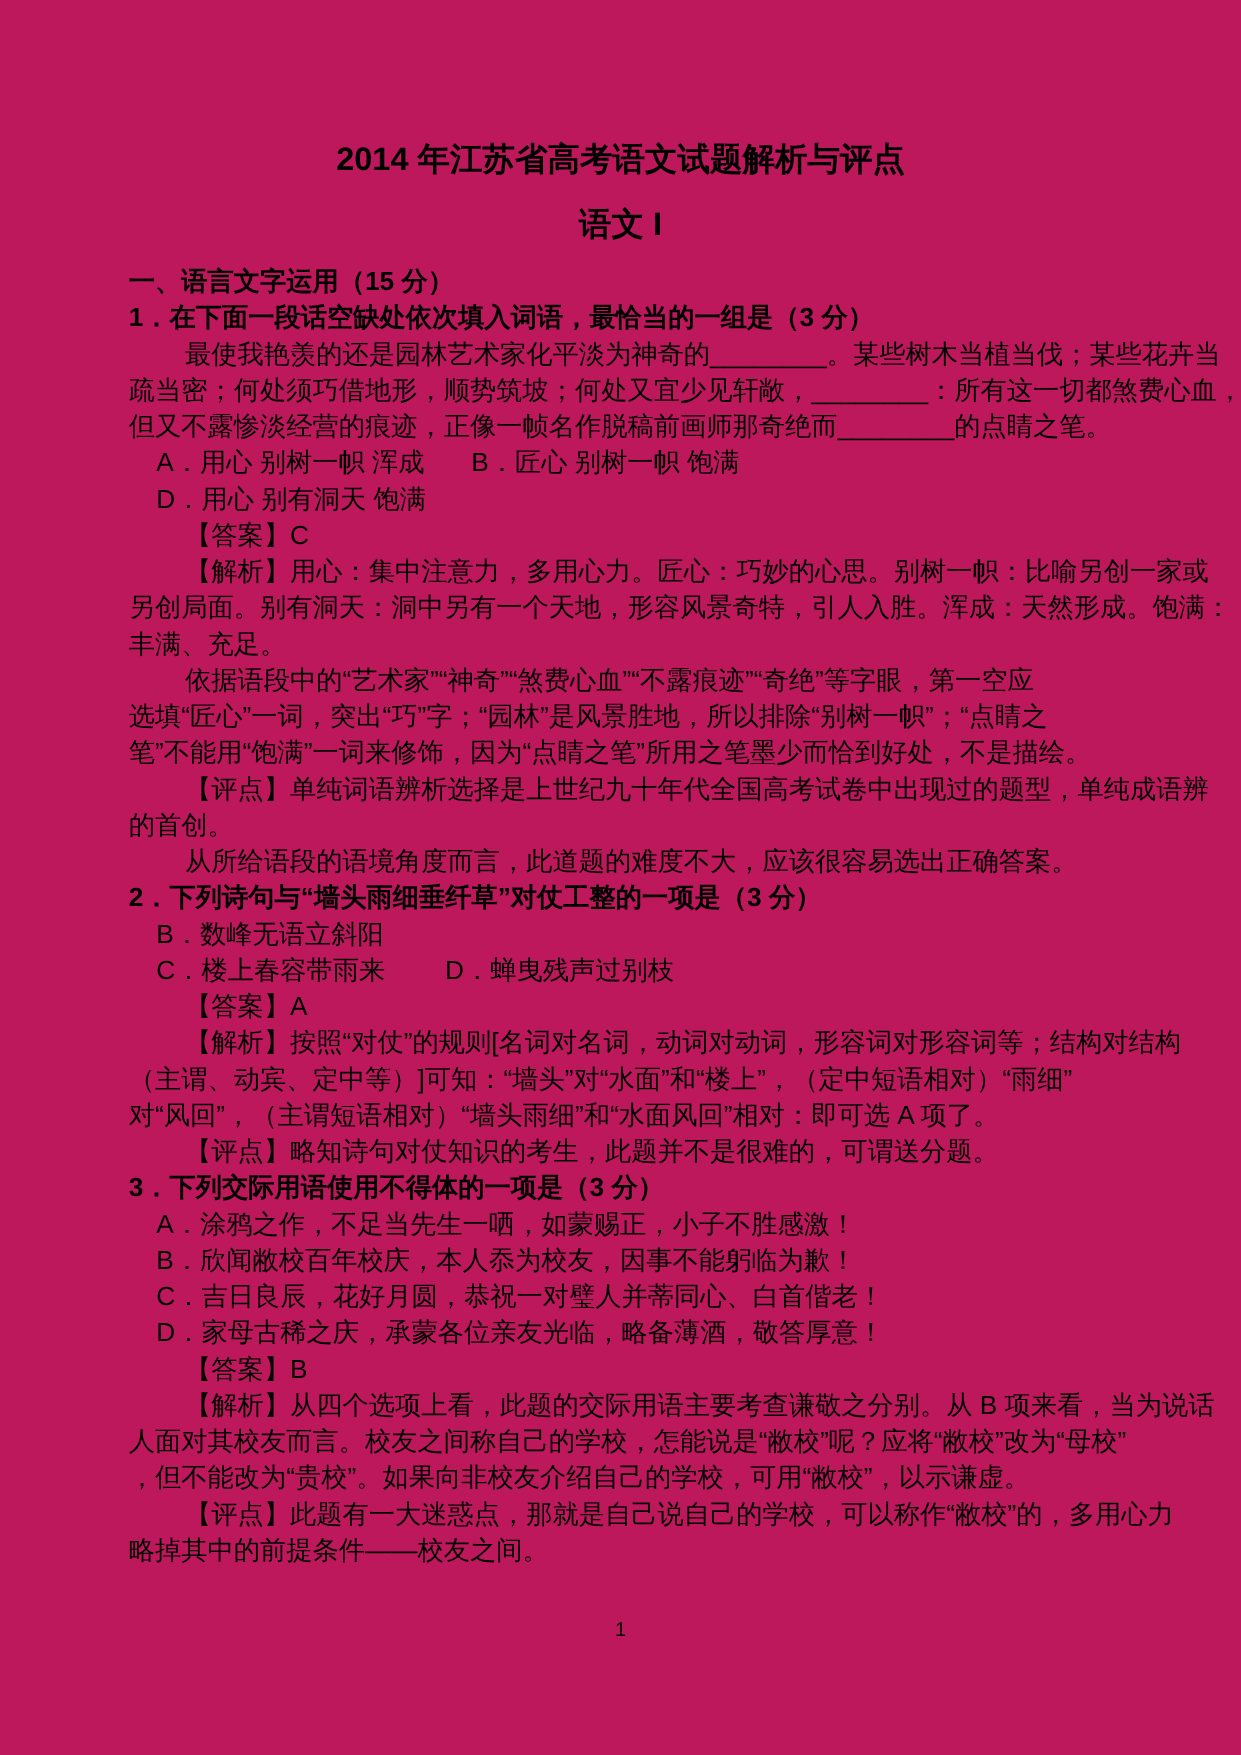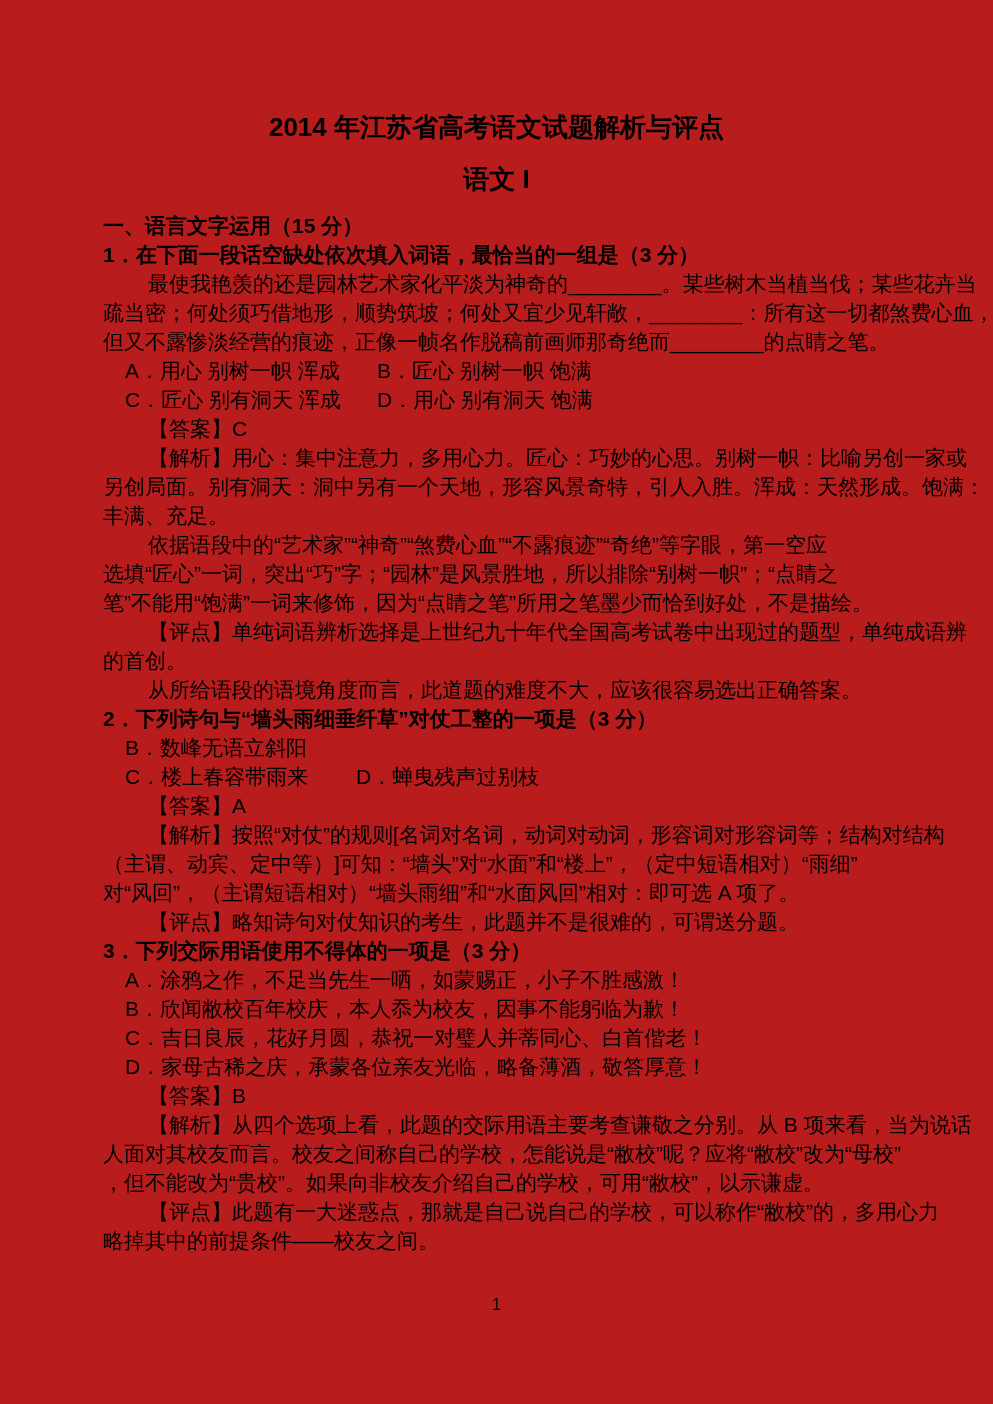--- a/index.html
+++ b/index.html
@@ -1,20 +1,20 @@
 <!DOCTYPE html>
 <html><head>
 <meta charset="utf-8">
 <style>
   html,body{margin:0;padding:0;background:#888;}
   .page{
     position:relative;
     width:993px;height:1404px;
     margin:0 auto;
-    background:#b91c1c;
+    background:#be185d;
     color:#000;
     font-family:"Liberation Sans","DejaVu Sans",sans-serif;
     overflow:hidden;
   }
   .doc-title{
     position:absolute;top:109px;left:0;width:100%;
     text-align:center;font-size:26px;line-height:36px;font-weight:700;
     white-space:nowrap;
   }
   .doc-subtitle{
@@ -52,21 +52,20 @@
     <div class="ln b">一、语言文字运用（15 分）</div>
     <div class="ln b">1．在下面一段话空缺处依次填入词语，最恰当的一组是（3 分）</div>
     <div class="ln first">最使我艳羡的还是园林艺术家化平淡为神奇的________。某些树木当植当伐；某些花卉当</div>
     <div class="ln">疏当密；何处须巧借地形，顺势筑坡；何处又宜少见轩敞，________：所有这一切都煞费心血，</div>
     <div class="ln">但又不露惨淡经营的痕迹，正像一帧名作脱稿前画师那奇绝而________的点睛之笔。</div>
     <div class="ln opt cols w1">
       <span class="c1">A．用心 别树一帜 浑成</span>
       <span>B．匠心 别树一帜 饱满</span>
     </div>
     <div class="ln opt cols w1">
-      <span class="c1">C．匠心 别有洞天 浑成</span>
       <span>D．用心 别有洞天 饱满</span>
     </div>
     <div class="ln first">【答案】C</div>
     <div class="ln first">【解析】用心：集中注意力，多用心力。匠心：巧妙的心思。别树一帜：比喻另创一家或</div>
     <div class="ln">另创局面。别有洞天：洞中另有一个天地，形容风景奇特，引人入胜。浑成：天然形成。饱满：</div>
     <div class="ln">丰满、充足。</div>
     <div class="ln first">依据语段中的“艺术家”“神奇”“煞费心血”“不露痕迹”“奇绝”等字眼，第一空应</div>
     <div class="ln">选填“匠心”一词，突出“巧”字；“园林”是风景胜地，所以排除“别树一帜”；“点睛之</div>
     <div class="ln">笔”不能用“饱满”一词来修饰，因为“点睛之笔”所用之笔墨少而恰到好处，不是描绘。</div>
     <div class="ln first">【评点】单纯词语辨析选择是上世纪九十年代全国高考试卷中出现过的题型，单纯成语辨</div>

